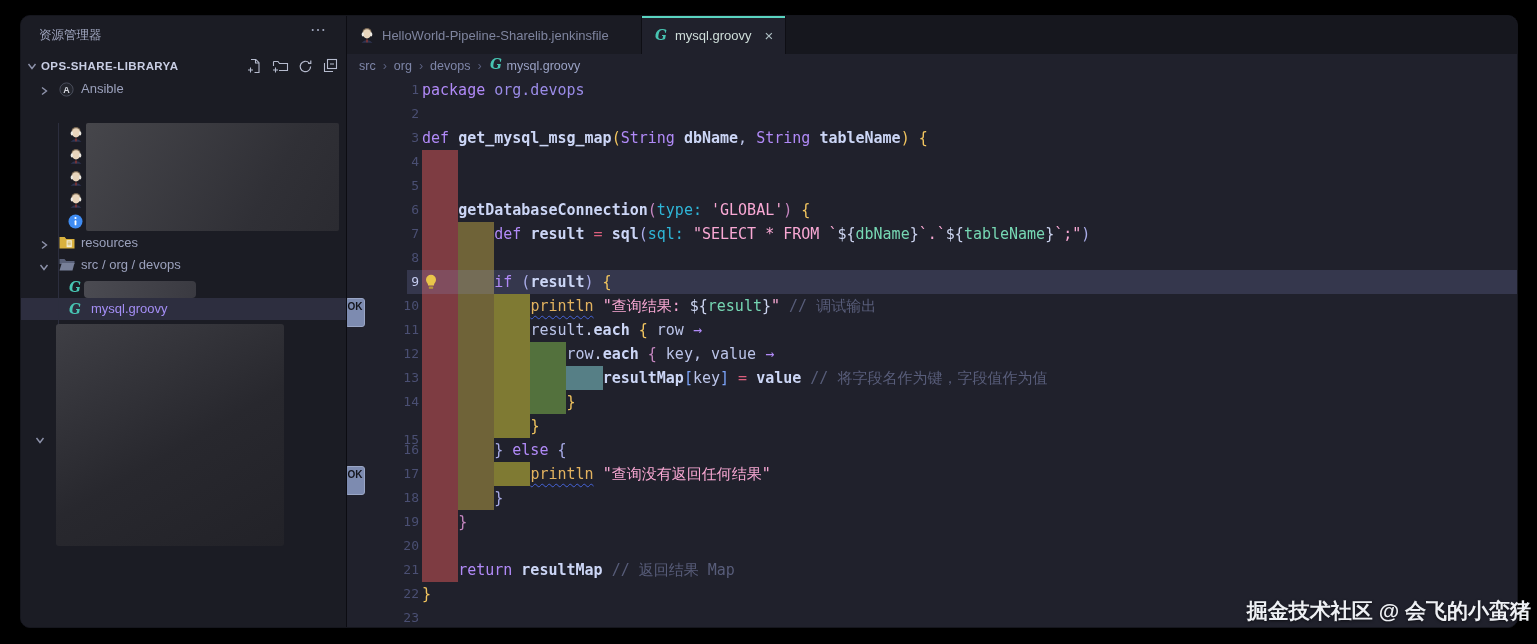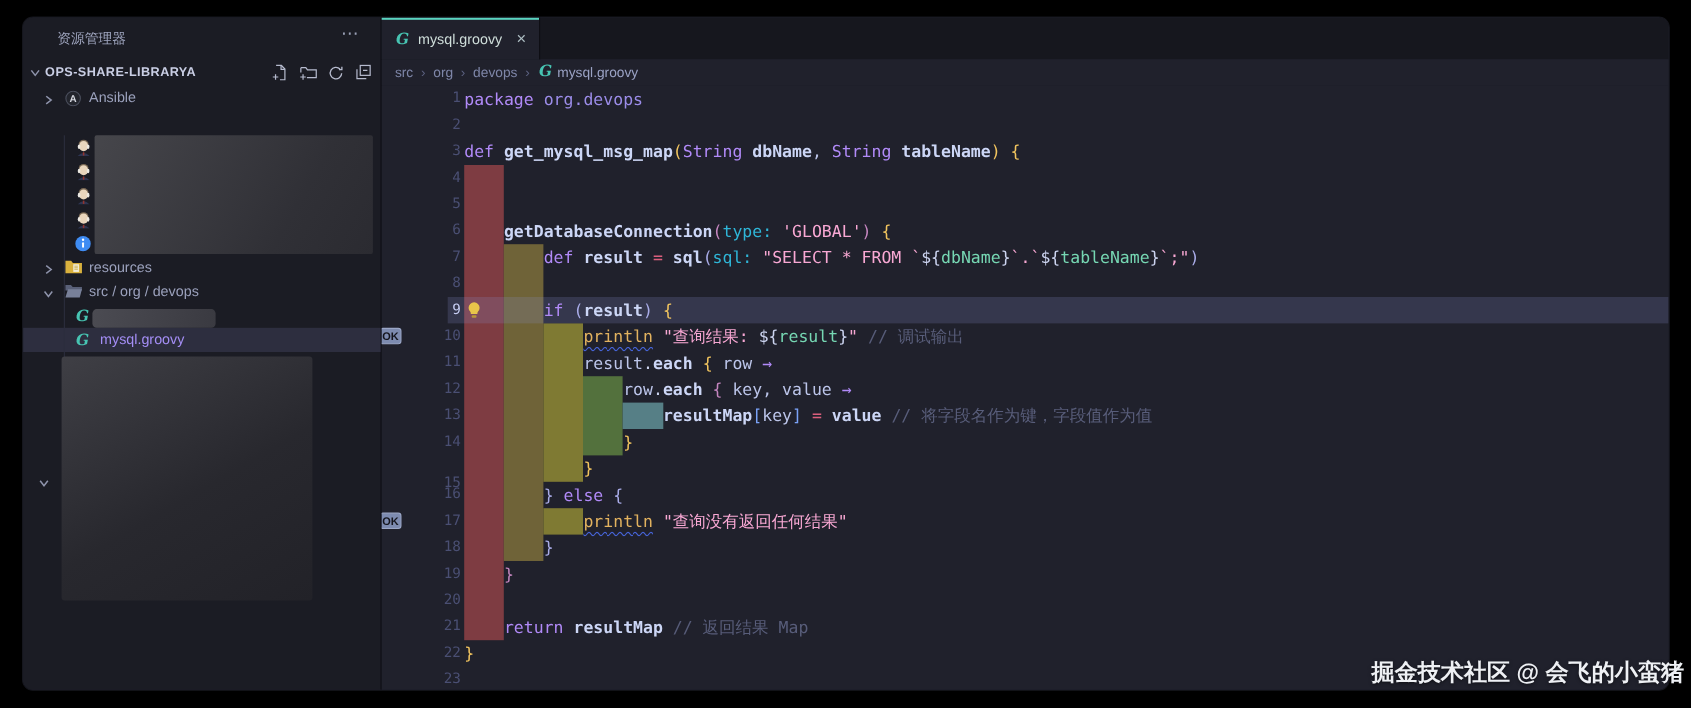--- a/index.html
+++ b/index.html
@@ -3,21 +3,21 @@
 <meta charset="utf-8">
 <style>
   html,body{margin:0;padding:0;background:#000;}
   .page{position:relative;width:1537px;height:644px;background:#000;overflow:hidden;
         font-family:"Liberation Sans",sans-serif;}
   .window{position:absolute;left:20px;top:15px;width:1498px;height:613px;border-radius:10px;
           background:#20212c;overflow:hidden;display:flex;border:1px solid #15161d;box-sizing:border-box;}
   
   .sidebar{position:relative;width:325px;min-width:325px;background:#1b1c24;border-right:1px solid #0c0c12;}
   .sb-header{position:absolute;left:0;top:0;right:0;height:38px;display:flex;align-items:center;}
-  .sb-title{margin-left:31px;font-size:12.5px;color:#a2a8c2;}
+  .sb-title{margin-left:18px;font-size:12.5px;color:#a2a8c2;}
   .sb-dots{position:absolute;right:18px;top:4px;color:#9aa0b6;font-size:16px;letter-spacing:2px;cursor:pointer;}
   .sb-section{position:absolute;left:0;top:38px;right:0;height:24px;display:flex;align-items:center;}
   .sb-chev{margin-left:6px;display:inline-flex;}
   .sb-name{margin-left:4px;font-size:11.5px;font-weight:bold;letter-spacing:.4px;color:#c9cee4;}
   .sb-actions{position:absolute;right:8px;top:4px;display:flex;gap:9px;align-items:center;}
   .sb-actions span{display:inline-flex;cursor:pointer;}
   .tree{position:absolute;left:0;top:62px;right:0;bottom:0;}
   .trow{position:absolute;left:0;right:0;height:22px;font-size:13px;color:#9ba1bc;}
   .trow.sel{background:#2d2e3f;}
   .trow .chev{position:absolute;left:18px;top:6px;}
@@ -48,21 +48,21 @@
   .breadcrumb .bc-item:last-child{color:#9aa2c4;}
   
   .code{position:relative;flex:1;overflow:hidden;background:#20212c;
         font-family:"DejaVu Sans Mono",monospace;font-size:15px;}
   .ln{position:absolute;left:0;width:72px;height:24px;line-height:24px;text-align:right;
       color:#4a4f73;font-size:13px;z-index:3;}
   .ln.act{color:#c6cdf2;}
   .band{position:absolute;width:36.1px;z-index:1;}
   .curline{position:absolute;left:60px;right:0;height:24px;background:rgba(140,146,210,.20);z-index:2;}
   .cl{position:absolute;left:75px;height:24px;line-height:24px;white-space:pre;z-index:3;color:#c0caf5;}
-  .okbadge{position:absolute;left:-2px;width:20px;height:15px;border-radius:3px;background:#7d8bb0;
+  .okbadge{position:absolute;left:-2px;width:20px;height:29px;border-radius:3px;background:#7d8bb0;
            color:#14151d;font-size:10px;font-weight:bold;text-align:center;line-height:15px;z-index:4;
            font-family:"Liberation Sans",sans-serif;border:1px solid #9aa6c6;box-sizing:border-box;}
   .bulb{position:absolute;left:76px;z-index:4;}
   .c-kw{color:#b18af8}.c-pkg{color:#9b8ce8}.c-fn{color:#ccd6f6;font-weight:700}.c-id{color:#bcc5ea}
   .c-op{color:#db5f7d}.c-bl{color:#7aa2f7}.c-g{color:#f2c55f}.c-p{color:#c586c0}.c-lav{color:#a9ace8}
   .c-str{color:#f9a8d4}.c-mint{color:#76d7b3}.c-pale{color:#ccd4f0}.c-prop{color:#2fb6d8}
   .c-com{color:#585d7a}.c-ylw{color:#e2b25f}
   .c-u{text-decoration:underline wavy #4563d8 1px;text-underline-offset:4px;}
   
   .watermark{position:absolute;right:6px;top:597px;font-size:21px;font-weight:bold;color:#eef0f4;
@@ -217,20 +217,33 @@
       <div class="blur1"></div>
       <div class="pillblur"></div>
       <div class="blur2"></div>
       <span class="sb-bottom-chev" id="sb-bottom-chev"><svg width="10" height="10" viewBox="0 0 10 10">
             <polyline points="1.5,3 5,7.5 8.5,3" fill="none" stroke="#8e93ab" stroke-width="1.4"></polyline>
           </svg></span>
     </aside>
 
     <div class="editor-col">
       <div class="tabbar" id="tabbar">
+          <div class="tab" style="width: 295px;">
+            <span class="ticon">
+              <svg width="16" height="16" viewBox="0 0 16 16">
+                <path d="M3.5 5a4.5 4 0 0 1 9 0z" fill="#7b6a55"></path>
+                <ellipse cx="8" cy="6.8" rx="4.2" ry="4.6" fill="#e9d6bd"></ellipse>
+                <ellipse cx="3.9" cy="7.4" rx="1.2" ry="2.1" fill="#ece9e2"></ellipse>
+                <ellipse cx="12.1" cy="7.4" rx="1.2" ry="2.1" fill="#ece9e2"></ellipse>
+                <path d="M2.5 15.8q5.5-5.5 11 0z" fill="#2e3552"></path>
+                <rect x="7.3" y="12.4" width="1.4" height="3" fill="#93342e"></rect>
+              </svg>
+            </span>
+            <span>HelloWorld-Pipeline-Sharelib.jenkinsfile</span>
+          </div>
           <div class="tab active">
             <span class="ticon">
               <svg width="14" height="15" viewBox="0 0 14 15">
                 <text x="7" y="12" text-anchor="middle" font-size="14" font-style="italic" font-weight="bold" fill="#47c4b2" font-family="DejaVu Serif,serif">G</text>
               </svg>
             </span>
             <span>mysql.groovy</span>
             <span class="tclose">×</span>
           </div>
         </div>

